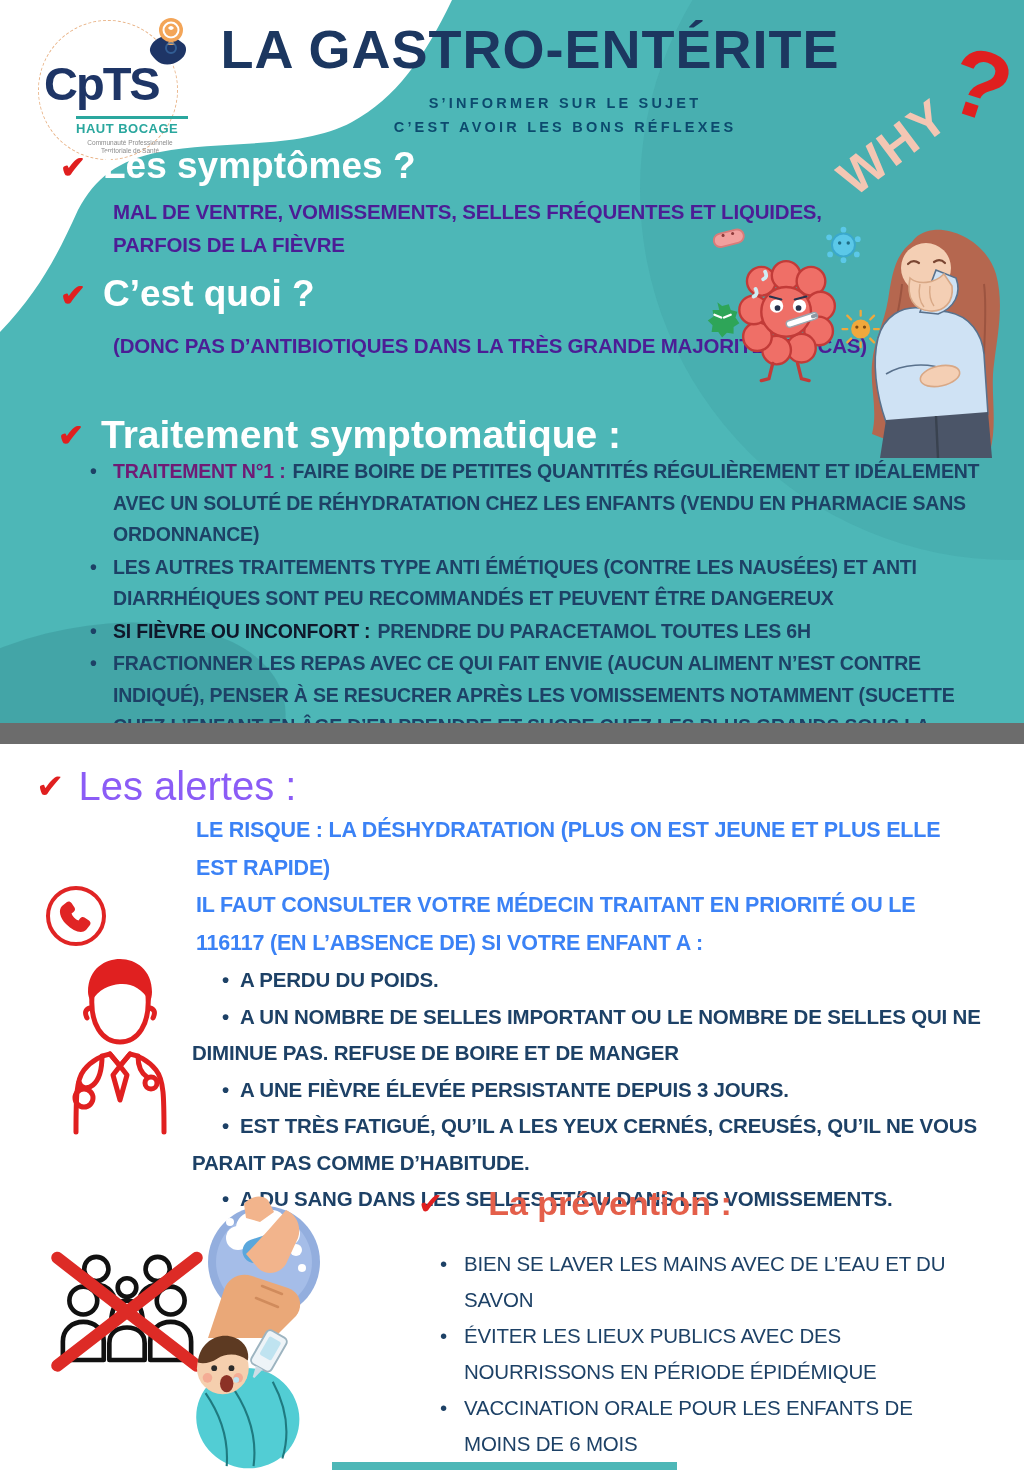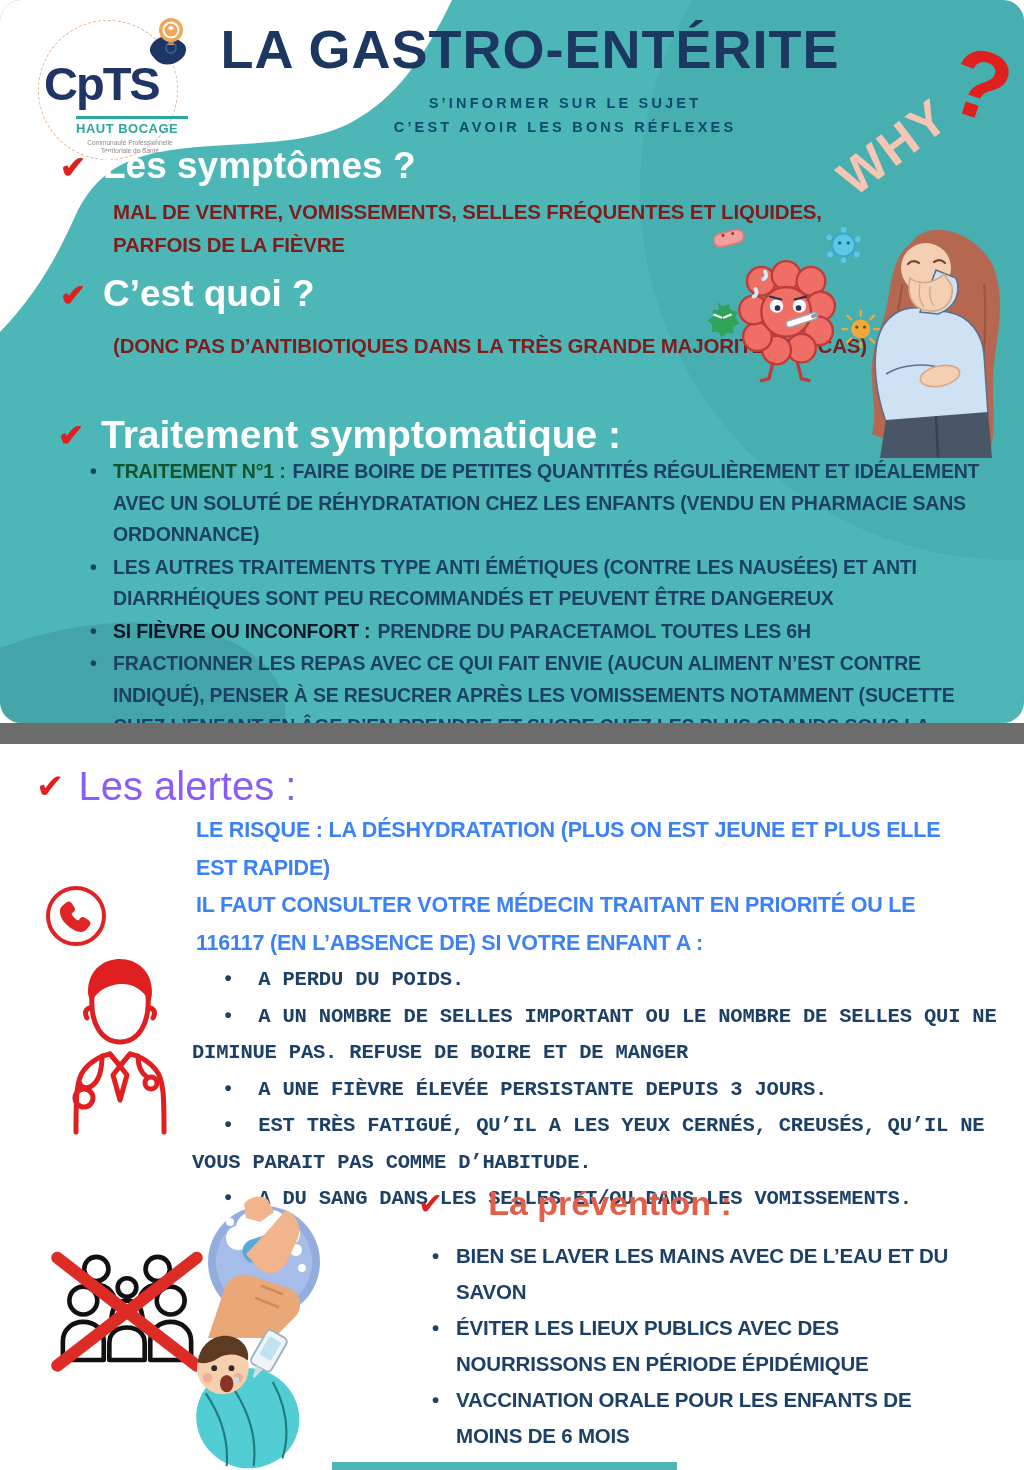--- a/index.html
+++ b/index.html
@@ -1,19 +1,19 @@
 <!DOCTYPE html>
 <html><head>
 <meta charset="utf-8">
 <style>
   html,body{margin:0;padding:0;background:#fff;}
   #poster{position:relative;width:1024px;height:1470px;overflow:hidden;background:#fff;
           font-family:"Liberation Sans",sans-serif;}
   
-  .teal-section{position:absolute;left:0;top:0;width:1024px;height:723px;background:#4db7b7;overflow:hidden;border-radius:21px;}
+  .teal-section{position:absolute;left:0;top:0;width:1024px;height:723px;background:#4db7b7;overflow:hidden;}
   .teal-shade-right{position:absolute;left:640px;top:-180px;width:740px;height:740px;border-radius:50%;background:rgba(40,125,132,.14);}
   .teal-shade-bl{position:absolute;left:-140px;top:630px;width:430px;height:240px;border-radius:50%;background:rgba(30,105,112,.22);transform:rotate(-14deg);}
   .white-blob{position:absolute;left:0;top:0;}
   .logo{position:absolute;left:42px;top:12px;width:175px;height:140px;}
   .logo-dashed{position:absolute;left:-4px;top:8px;width:138px;height:138px;border:1px dashed #e9b58a;border-radius:50%;}
   .logo-acronym{position:absolute;left:2px;top:44px;font-size:47px;font-weight:800;color:#1e3566;letter-spacing:-2px;}
   .logo-underline{position:absolute;left:34px;top:104px;width:112px;height:3px;background:#2aa79e;}
   .logo-region{position:absolute;left:34px;top:109px;font-size:13px;font-weight:800;color:#2aa79e;letter-spacing:.5px;white-space:nowrap;}
   .logo-org{position:absolute;left:8px;top:127px;width:160px;text-align:center;font-size:6.5px;color:#8a8a8a;line-height:8px;}
   .logo-map{position:absolute;left:96px;top:2px;}
@@ -23,48 +23,48 @@
             font-size:14.5px;font-weight:700;letter-spacing:3.2px;line-height:23.5px;}
   .why-wrap{position:absolute;left:828px;top:36px;width:200px;height:175px;}
   .why-q{position:absolute;right:18px;top:-6px;font-size:96px;font-weight:800;color:#e01f1f;transform:rotate(18deg);}
   .why-word{position:absolute;left:4px;top:82px;font-size:50px;font-weight:800;color:#f4c6b3;transform:rotate(-37deg);letter-spacing:2px;}
   .h2{position:absolute;display:flex;align-items:flex-start;gap:17px;color:#fff;font-weight:800;}
   .h2 .chk{color:#e01f1f;font-size:31px;line-height:1;margin-top:6px;}
   .h2 .h2-label{font-size:37px;line-height:1.1;}
   .h2-symptoms{left:60px;top:146px;}
   .h2-what{left:60px;top:274px;}
   .h2-treatment{left:58px;top:414px;}
-  .teal-body{position:absolute;color:#7f1d1d;font-weight:800;font-size:20.5px;line-height:32.5px;letter-spacing:-.2px;}
+  .teal-body{position:absolute;color:#4c1d95;font-weight:800;font-size:20.5px;line-height:32.5px;letter-spacing:-.2px;}
   .body-symptoms{left:113px;top:196px;width:740px;}
   .body-what{left:113px;top:330px;width:780px;}
   .treatment-list{position:absolute;left:86px;top:456px;width:908px;margin:0;padding:0;list-style:none;
                   color:#1d4166;font-weight:800;font-size:19.5px;line-height:31.5px;letter-spacing:-.2px;}
   .treatment-list li{position:relative;padding-left:27px;margin:0 0 1px 0;}
   .treatment-list li::before{content:"•";position:absolute;left:4px;top:0;}
   .hl{margin-right:7px;}
-  .hl-red{color:#14532d;}
+  .hl-red{color:#701a75;}
   .hl-orange{color:#0f172a;}
   
   .divider{position:absolute;left:0;top:723px;width:1024px;height:21px;background:#6c6c6c;}
   
   .alerts-heading{position:absolute;left:36px;top:764px;display:flex;gap:14px;align-items:flex-start;}
   .alerts-heading .chk{color:#e01f1f;font-size:34px;line-height:1;margin-top:5px;}
   .alerts-heading .lbl{font-size:40px;font-weight:400;color:#8b5cf6;}
   .alert-intro{position:absolute;left:196px;top:812px;width:762px;color:#3b82f6;
                font-weight:800;font-size:21.5px;line-height:37.5px;letter-spacing:-.2px;}
   .alert-intro p{margin:0;}
   .alert-list{position:absolute;left:192px;top:962px;width:806px;margin:0;padding:0;list-style:none;
-              color:#1d4166;font-weight:800;font-size:20.5px;line-height:36.5px;letter-spacing:-.2px;font-family:Liberation Mono, monospace;}
+              color:#1d4166;font-weight:800;font-size:20.5px;line-height:36.5px;letter-spacing:-.2px;}
   .alert-list li{text-indent:30px;}
   .alert-list li::before{content:"•\00a0\00a0";}
   .prevention-heading{position:absolute;left:418px;top:1184px;display:flex;gap:13px;align-items:flex-start;}
   .prevention-heading .chk{color:#e01f1f;font-size:30px;line-height:1;margin-top:5px;}
   .prevention-heading .lbl{font-size:34px;font-weight:800;color:#e45f4a;margin-left:32px;}
-  .prevention-list{position:absolute;left:428px;top:1238px;width:540px;margin:0;padding:0;list-style:none;
-                   color:#1d4166;font-weight:700;font-size:20.5px;line-height:36px;letter-spacing:-.2px;}
+  .prevention-list{position:absolute;left:428px;top:1238px;width:540px;margin:8px;padding:0;list-style:none;
+                   color:#1d4166;font-weight:400;font-size:20.5px;line-height:36px;letter-spacing:-.2px;}
   .prevention-list li{position:relative;padding-left:28px;}
   .prevention-list li::before{content:"•";position:absolute;left:4px;top:0;}
   .bottom-teal-bar{position:absolute;left:332px;top:1462px;width:345px;height:8px;background:#4db7b7;}
   .illus{position:absolute;}
 </style>
 </head>
 <body>
 
 <div id="poster">
 

